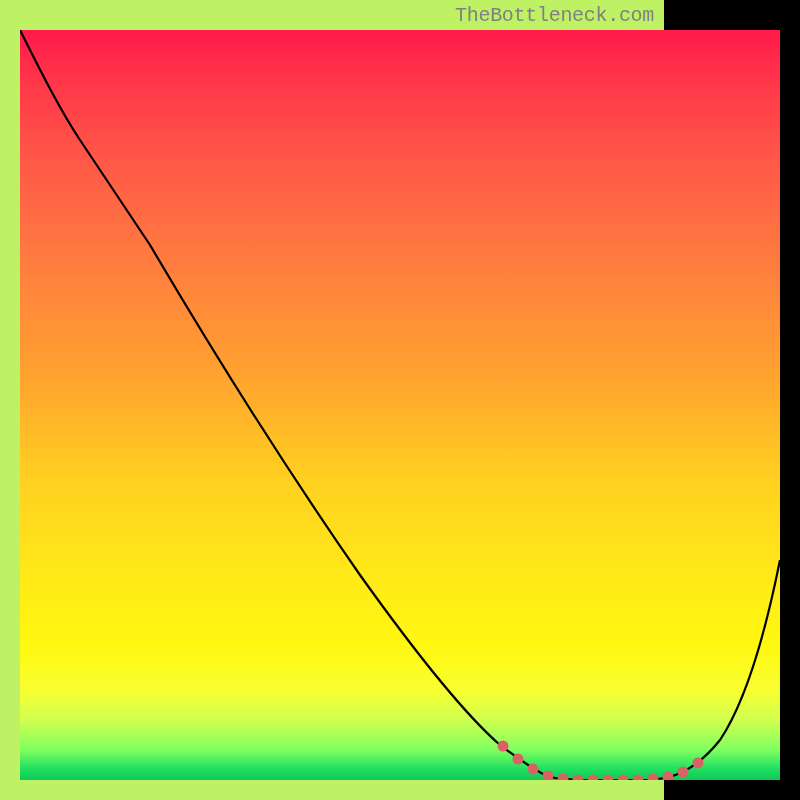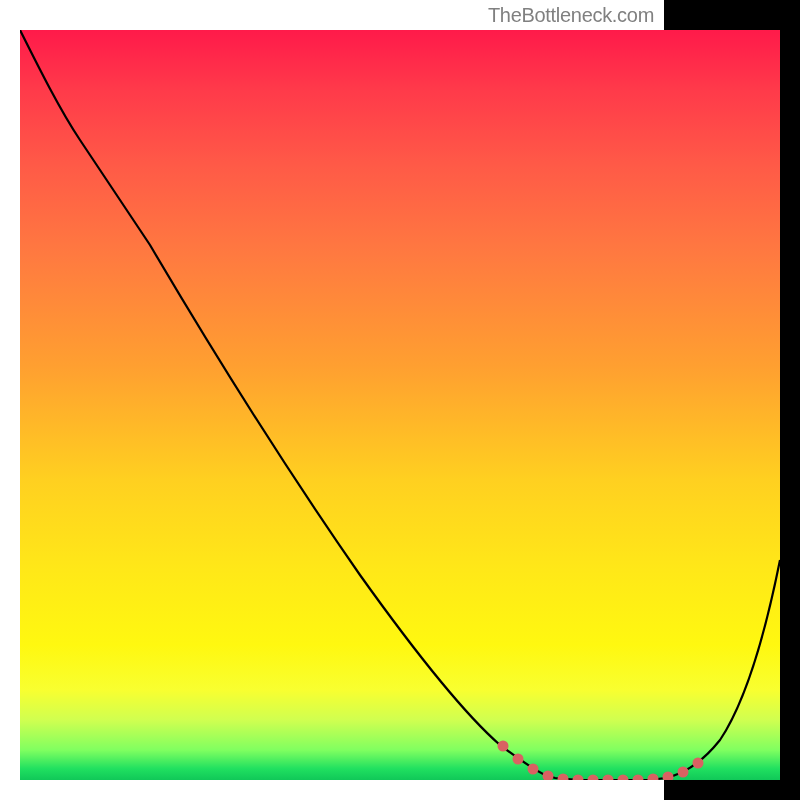--- a/index.html
+++ b/index.html
@@ -8,21 +8,22 @@
     background: #000;
     width: 800px;
     height: 800px;
     overflow: hidden;
     font-family: Arial, sans-serif;
   }
   .container {
     position: relative;
     width: 664px;
     height: 800px;
-    background: #ffffff;
+    background: #bef264;
+    font-family: Liberation Mono, monospace;
   }
   .watermark {
     position: absolute;
     top: 4px;
     right: 10px;
     color: #808080;
     font-size: 20px;
     font-weight: 500;
     letter-spacing: -0.3px;
     z-index: 10;

